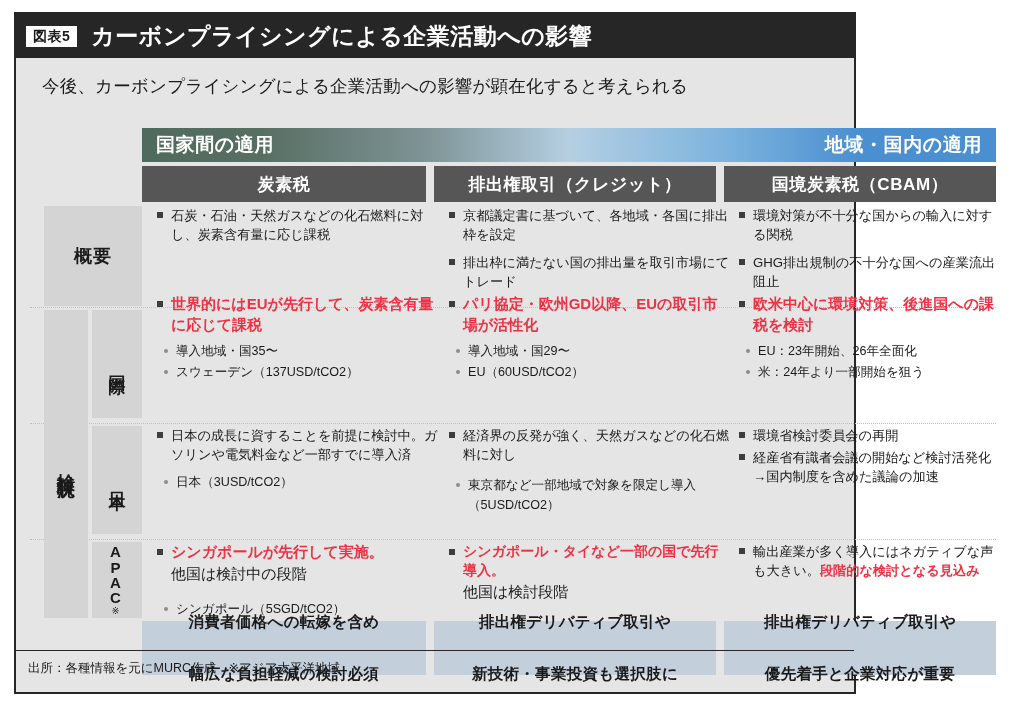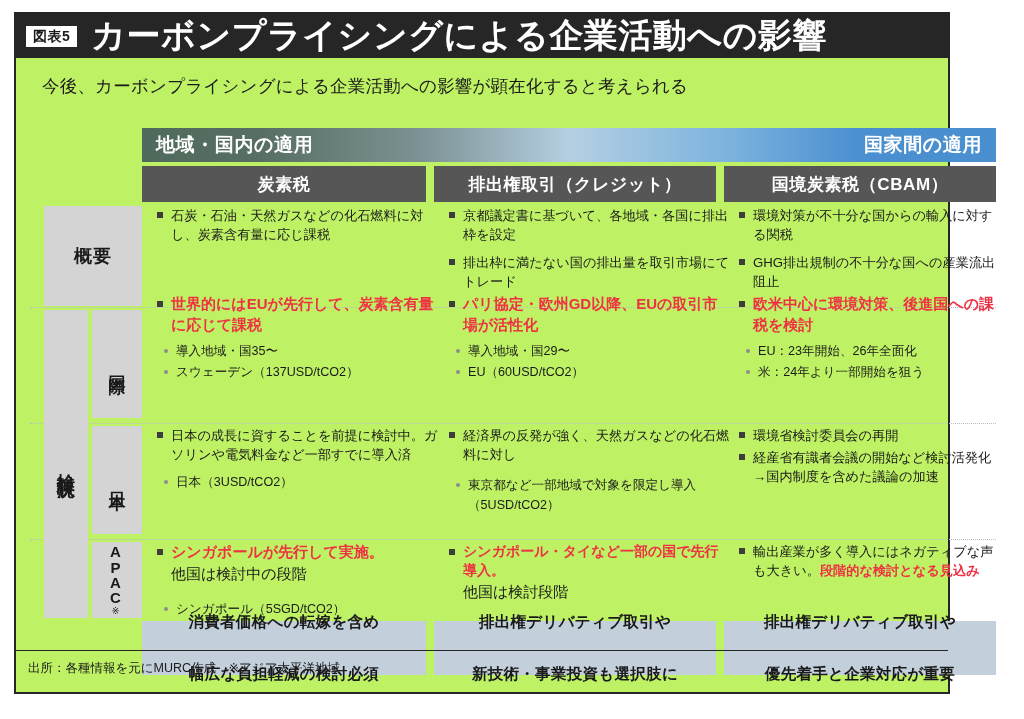--- a/index.html
+++ b/index.html
@@ -18,25 +18,25 @@
     background: #ffffff;
     overflow: hidden;
     box-sizing: border-box;
   }
 
   
   .frame {
     position: absolute;
     left: 14px;
     top: 12px;
-    width: 936px;
+    width: 842px;
     height: 682px;
     border: 2px solid #262626;
     box-sizing: border-box;
-    background: #bef264;
+    background: #e5e5e5;
   }
 
   
   .titlebar {
     position: absolute;
     left: 0;
     top: 0;
     width: 100%;
     height: 44px;
     background: #262626;
@@ -50,21 +50,21 @@
     color: #1a1a1a;
     font-size: 14px;
     font-weight: bold;
     letter-spacing: 0.5px;
     padding: 3px 7px 4px 7px;
     line-height: 1;
     white-space: nowrap;
   }
   .fig-title {
     color: #ffffff;
-    font-size: 34px;
+    font-size: 23px;
     font-weight: bold;
     letter-spacing: 0.5px;
     margin-left: 14px;
     white-space: nowrap;
   }
 
   
   .lead {
     position: absolute;
     left: 26px;
@@ -339,22 +339,22 @@
   <div class="frame">
 
     <div class="titlebar">
       <span class="fig-badge">図表5</span>
       <span class="fig-title">カーボンプライシングによる企業活動への影響</span>
     </div>
 
     <div class="lead">今後、カーボンプライシングによる企業活動への影響が顕在化すると考えられる</div>
 
     <div class="band">
+      <span class="band-label">国家間の適用</span>
       <span class="band-label">地域・国内の適用</span>
-      <span class="band-label">国家間の適用</span>
     </div>
 
     <div class="colheads">
       <div class="colhead c0">炭素税</div>
       <div class="colhead c1">排出権取引（クレジット）</div>
       <div class="colhead c2">国境炭素税（CBAM）</div>
     </div>
 
     <div class="grid">
 

